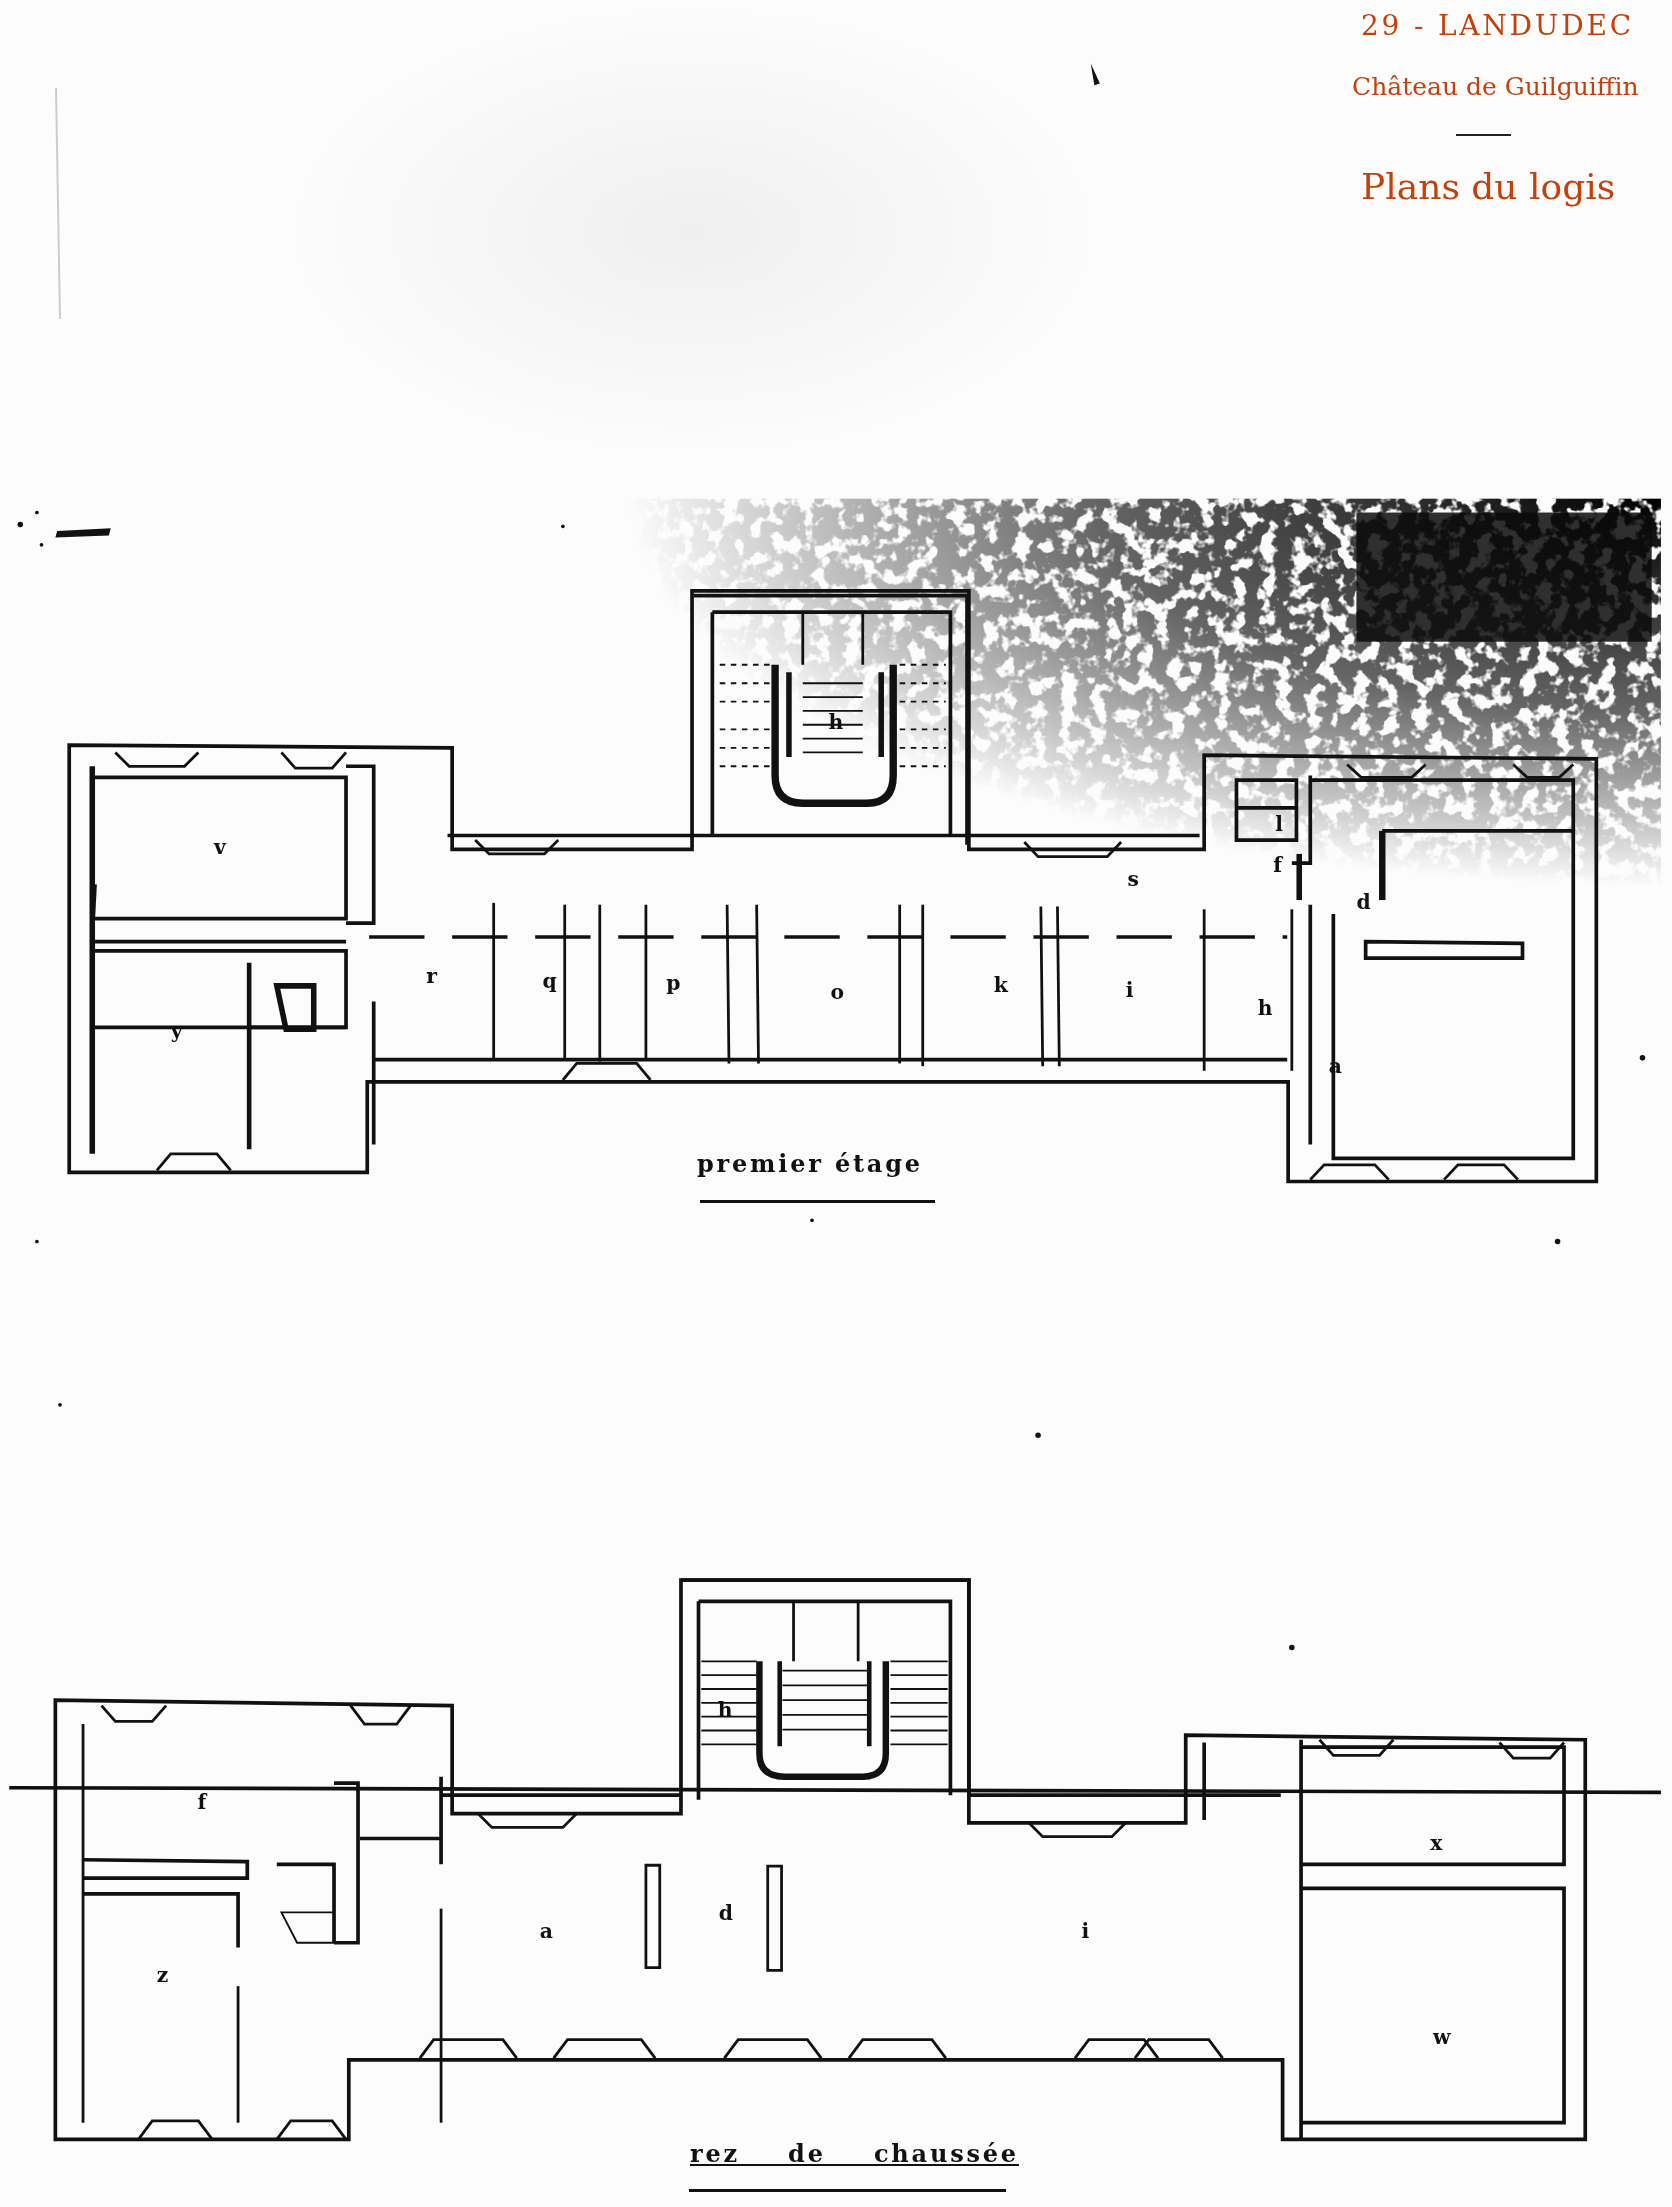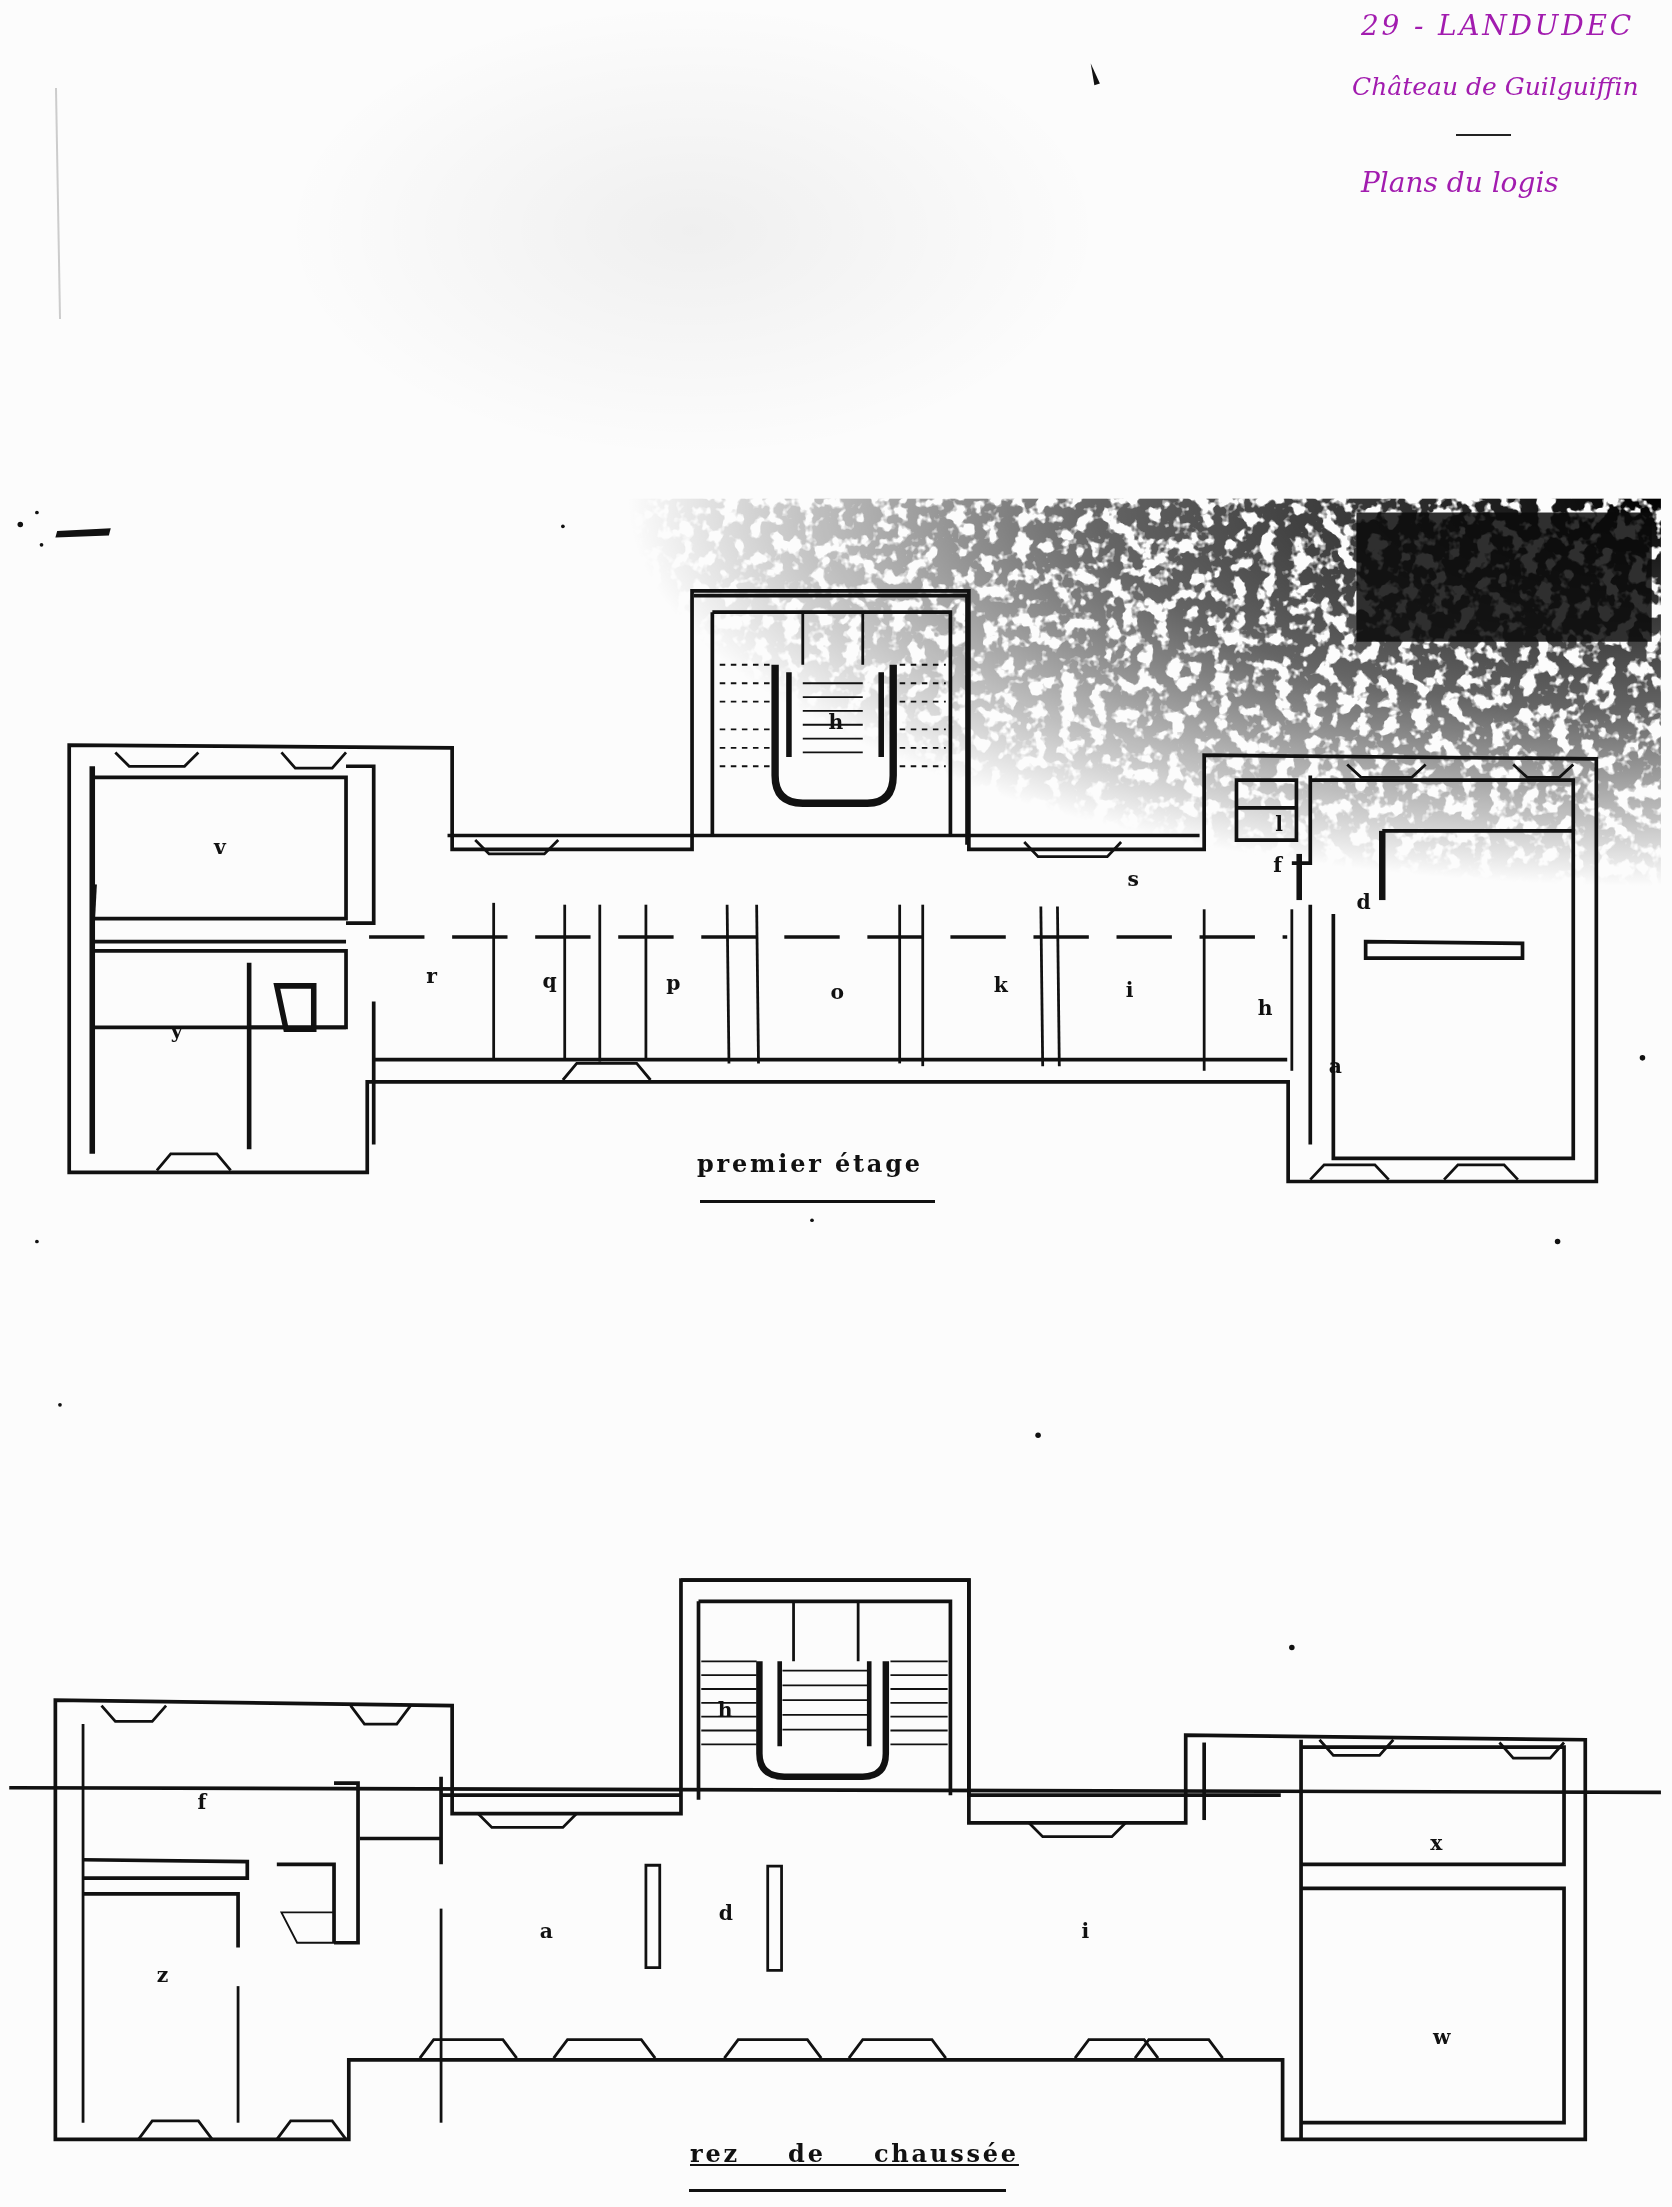--- a/index.html
+++ b/index.html
@@ -1,22 +1,22 @@
 <!DOCTYPE html>
 <html style="font-size:14.8px"><head>
 <meta charset="utf-8">
 <style>
   html,body{margin:0;padding:0;}
   body{width:1672px;height:2208px;position:relative;overflow:hidden;background:#fcfcfc;font-family:"DejaVu Serif",serif;color:#111;}
   .shade{position:absolute;left:277px;top:0;width:831px;height:461px;background:radial-gradient(ellipse at 50% 50%,rgba(0,0,0,0.05),rgba(0,0,0,0) 70%);}
   .edge-line{position:absolute;left:57px;top:88px;width:1.8px;height:231px;background:#ccc;transform:rotate(-1deg);}
-  .hand{position:absolute;font-family:"DejaVu Serif",serif;font-style:italic;color:#a21caf;white-space:nowrap;}
+  .hand{position:absolute;font-family:"DejaVu Serif",serif;color:#c2410c;white-space:nowrap;}
   .hand.l1{left:1361px;top:9.2px;font-size:28px;letter-spacing:2.8px;}
   .hand.l2{left:1352px;top:72px;font-size:25px;}
-  .hand.l3{left:1361px;top:166px;font-size:28px;}
+  .hand.l3{left:1361px;top:166px;font-size:36px;}
   .hand-rule{position:absolute;left:1456px;top:134px;width:55px;height:1.8px;background:#222;}
   .plan{position:absolute;left:0;top:0;}
   .room-label{font-family:"DejaVu Serif",serif;font-size:22px;font-weight:bold;fill:#111;}
   .caption{position:absolute;font-family:"DejaVu Serif",serif;font-weight:bold;font-size:24px;letter-spacing:2.8px;color:#111;}
   .caption-rule{position:absolute;height:2.8px;background:#111;}
 </style>
 </head>
 <body>
 
 <div class="shade"></div>

